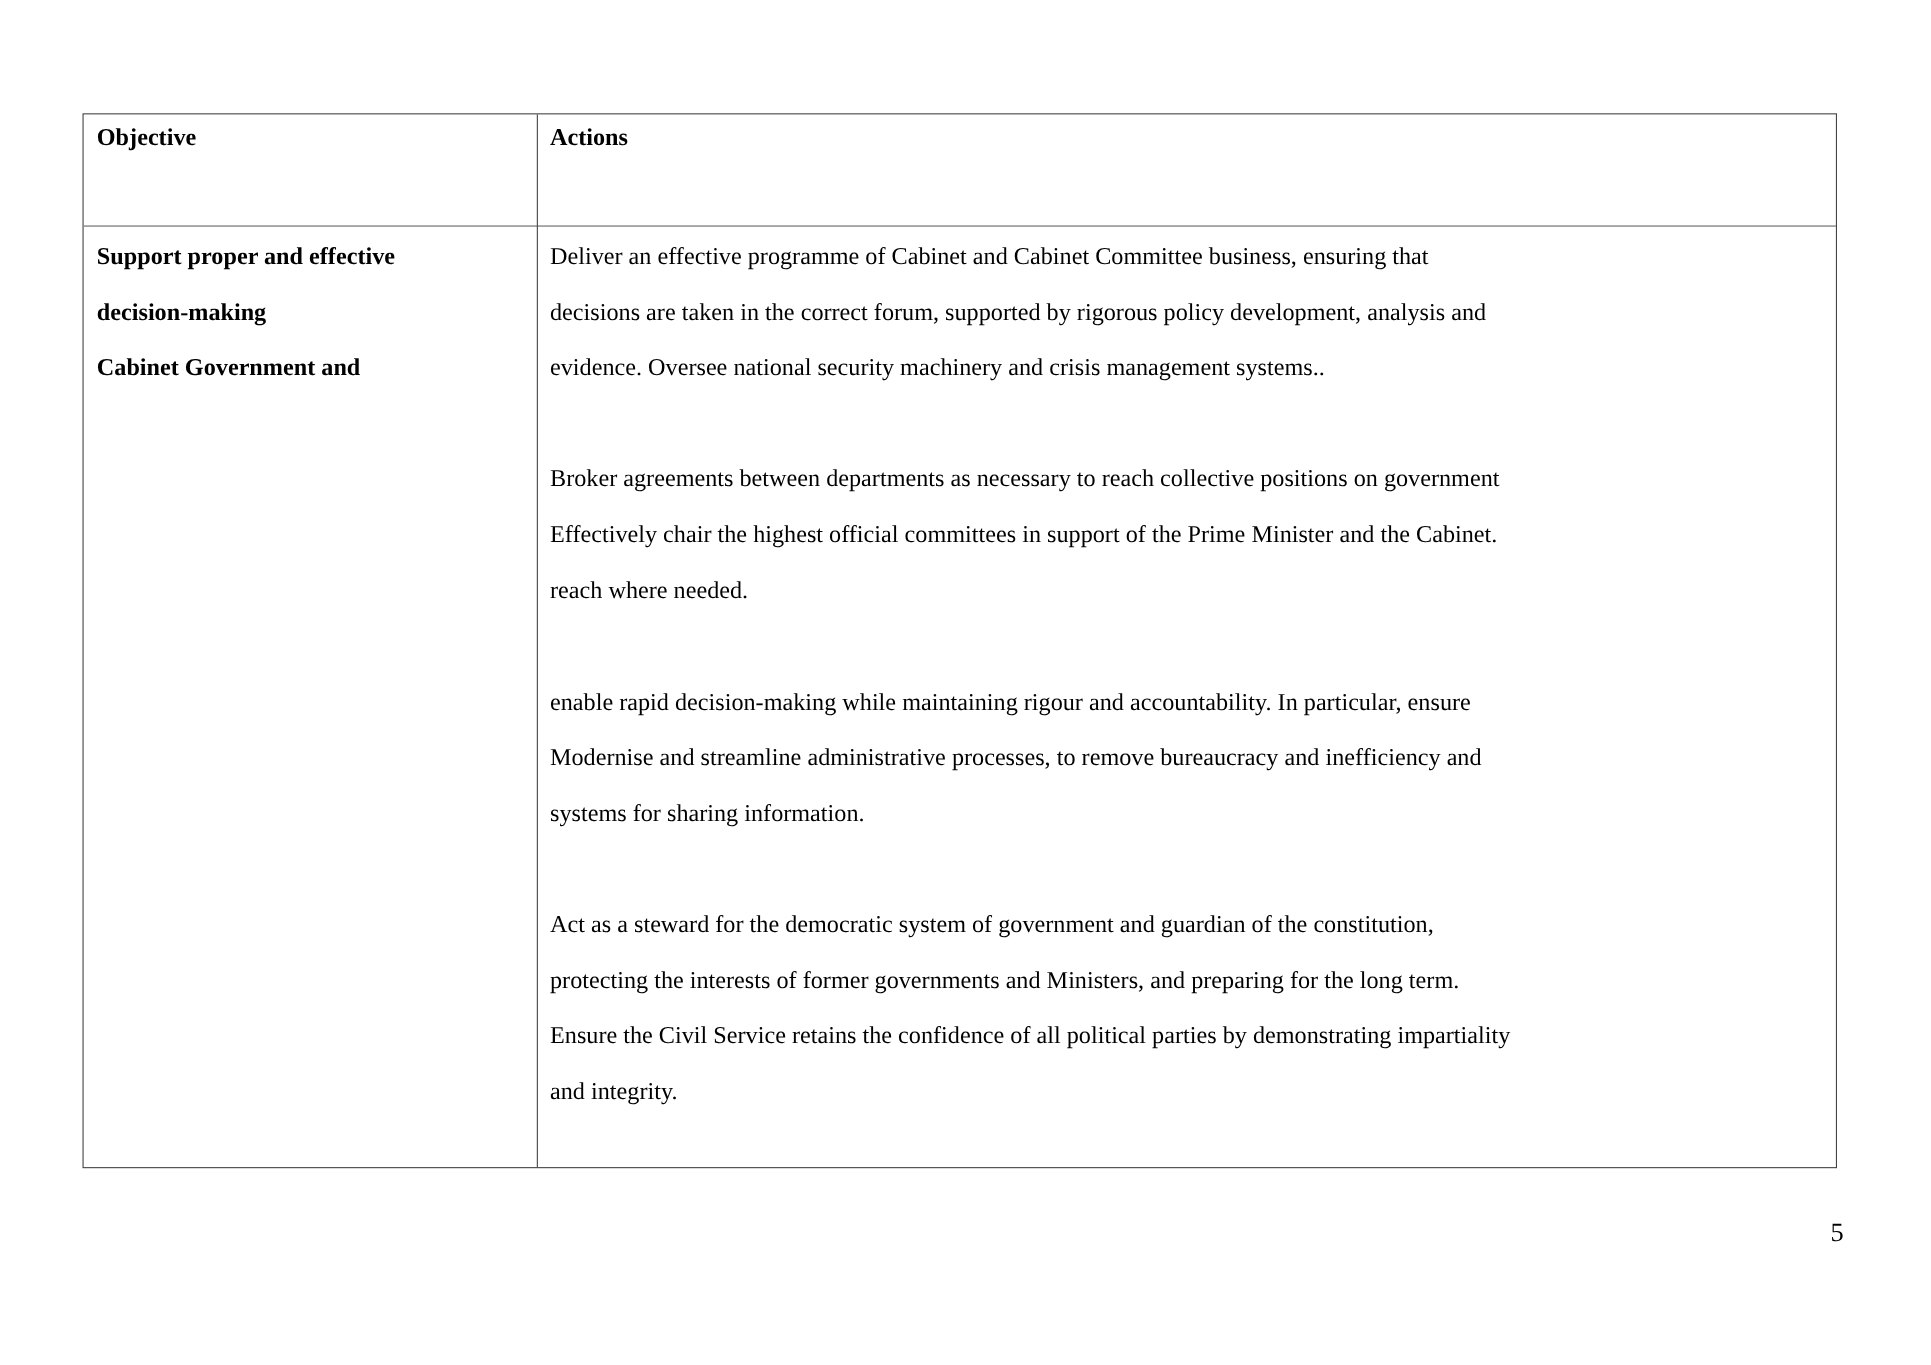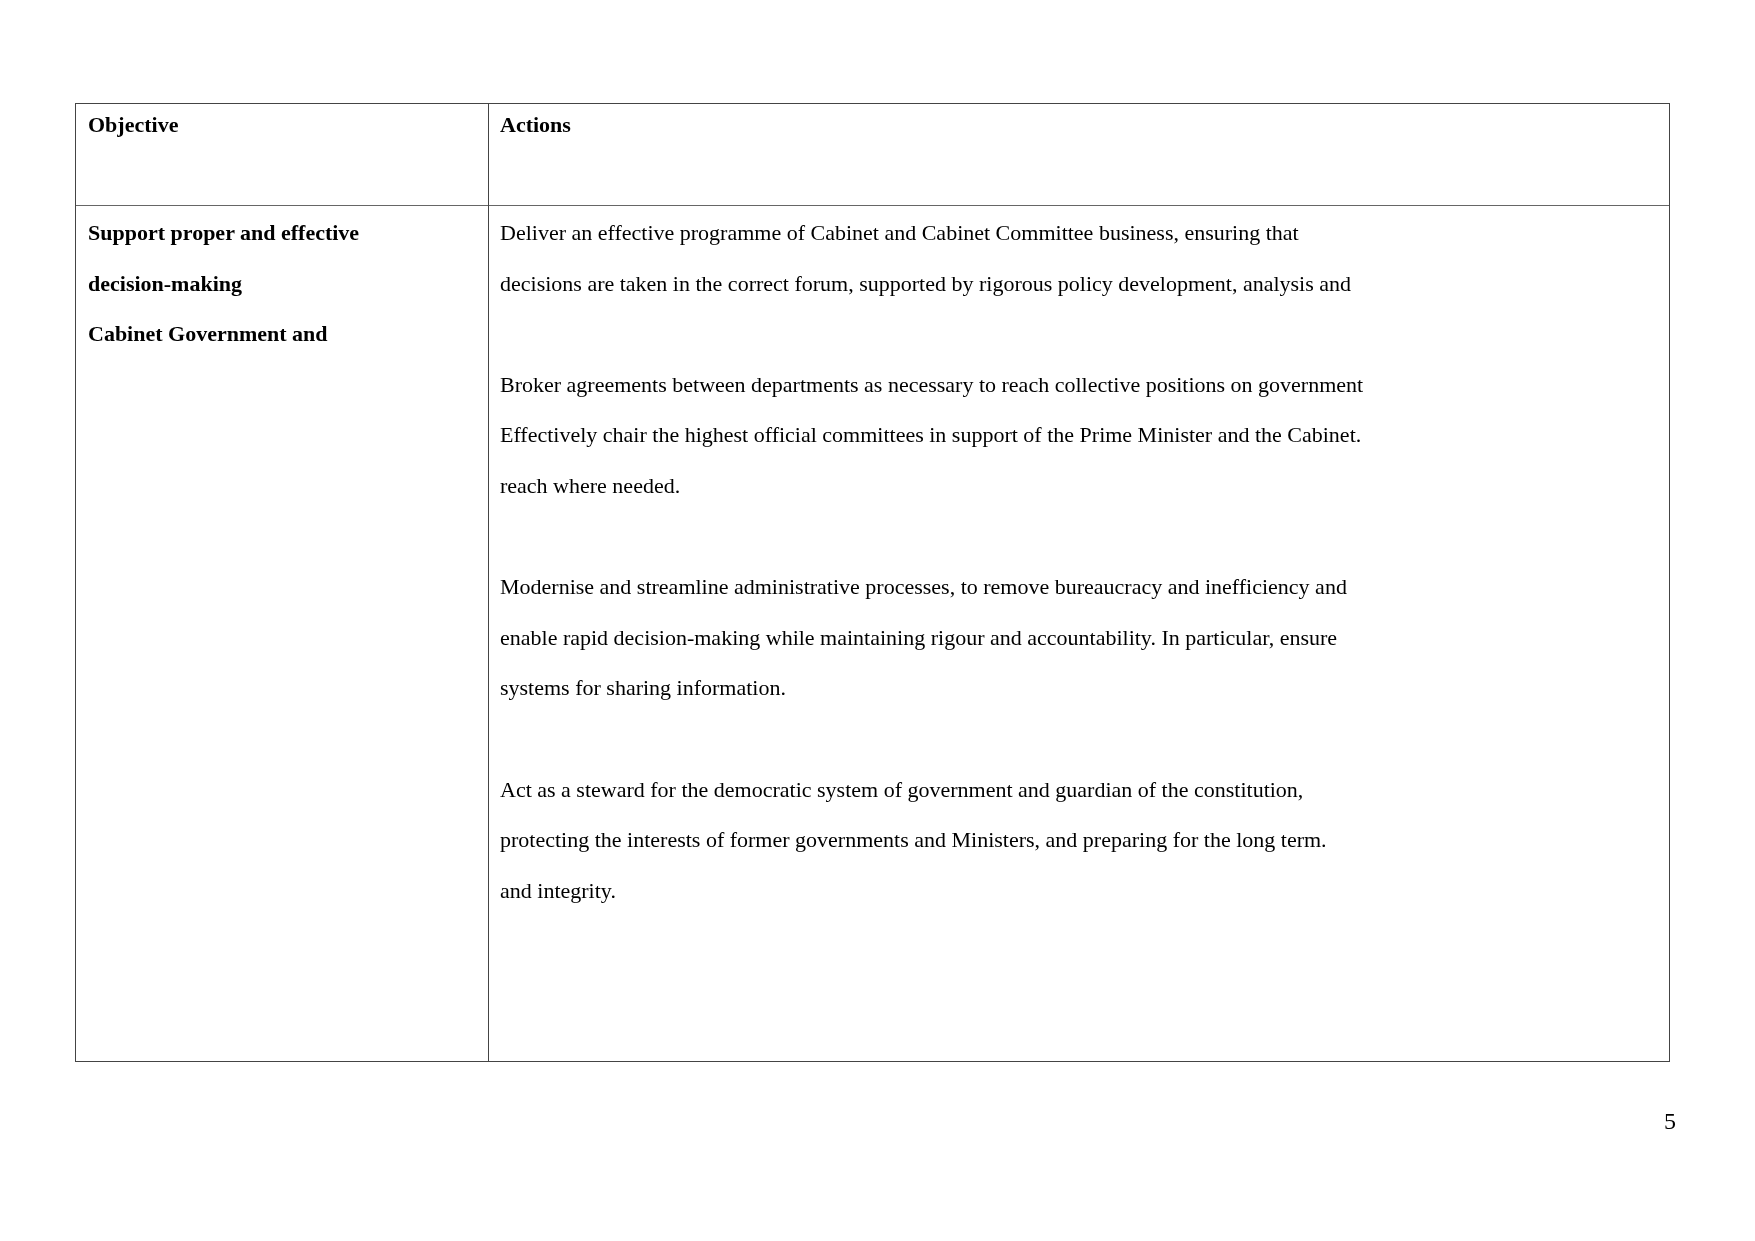--- a/index.html
+++ b/index.html
@@ -32,35 +32,37 @@
   <div class="cell obj">
     <span class="line">Support proper and effective</span>
     <span class="line">decision-making</span>
     <span class="line">Cabinet Government and</span>
   </div>
 
   <div class="cell act">
     <div>
       <span class="line">Deliver an effective programme of Cabinet and Cabinet Committee business, ensuring that</span>
       <span class="line">decisions are taken in the correct forum, supported by rigorous policy development, analysis and</span>
+      <span class="line">evidence. Oversee national security machinery and crisis management systems..</span>
     </div>
     <span class="blank"></span>
     <div>
       <span class="line">Broker agreements between departments as necessary to reach collective positions on government</span>
       <span class="line">Effectively chair the highest official committees in support of the Prime Minister and the Cabinet.</span>
       <span class="line">reach where needed.</span>
     </div>
     <span class="blank"></span>
     <div>
+      <span class="line">enable rapid decision-making while maintaining rigour and accountability. In particular, ensure</span>
       <span class="line">Modernise and streamline administrative processes, to remove bureaucracy and inefficiency and</span>
-      <span class="line">enable rapid decision-making while maintaining rigour and accountability. In particular, ensure</span>
       <span class="line">systems for sharing information.</span>
     </div>
     <span class="blank"></span>
     <div>
       <span class="line">Act as a steward for the democratic system of government and guardian of the constitution,</span>
       <span class="line">protecting the interests of former governments and Ministers, and preparing for the long term.</span>
+      <span class="line">Ensure the Civil Service retains the confidence of all political parties by demonstrating impartiality</span>
       <span class="line">and integrity.</span>
     </div>
   </div>
 </div>
 
 <div class="page-num">5</div>
 
 </body></html>

